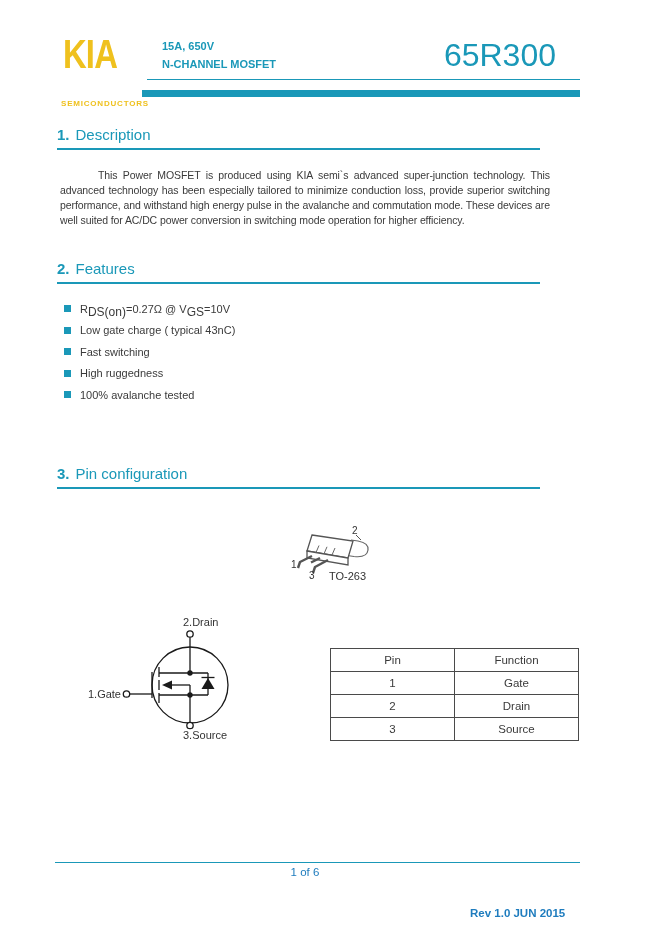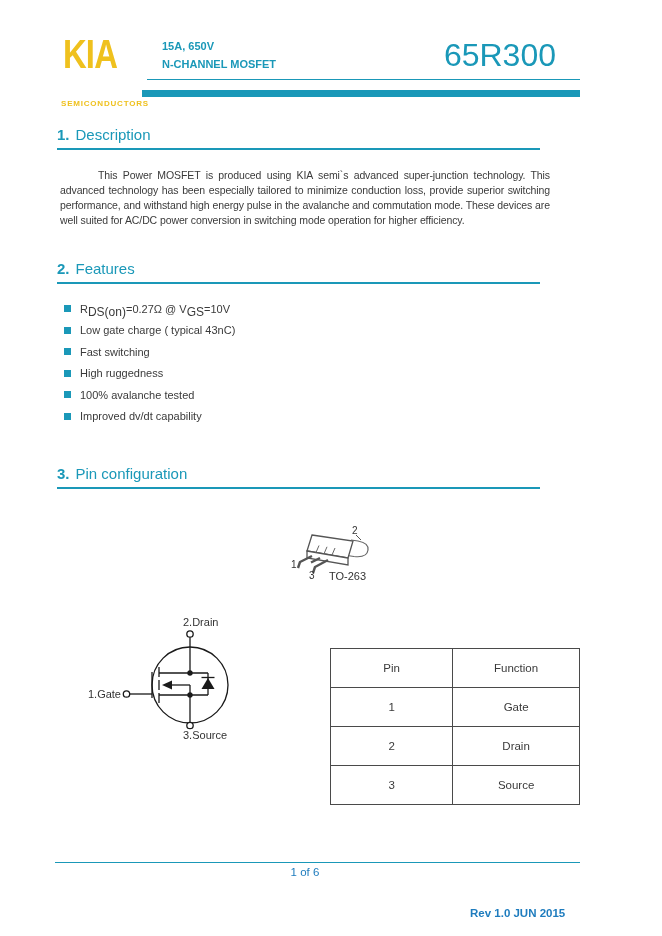--- a/index.html
+++ b/index.html
@@ -55,21 +55,21 @@
 
   
   .pkg-svg { position:absolute; left:283px; top:520px; }
   .sym-svg { position:absolute; left:80px; top:612px; }
   .gfx-label { font-family:"Liberation Sans", sans-serif; fill:#333; }
 
   
   .pin-table { position:absolute; left:330px; top:648px; border-collapse:collapse; font-size:11.5px; color:var(--text); }
   .pin-table th, .pin-table td {
     border:1px solid #4a4a4a; width:123px; height:22px;
-    text-align:center; vertical-align:middle; font-weight:normal; padding:8px;margin-top:46px;
+    text-align:center; vertical-align:middle; font-weight:normal; padding:0;margin-top:46px;
   }
 
   
   .footer-rule { position:absolute; left:55px; top:862px; width:560px; height:1px; background:var(--teal); }
   .footer-page { position:absolute; left:250px; top:866px; width:110px; text-align:center; font-size:11.5px; font-weight:normal; color:var(--blue); }
   .footer-rev  { position:absolute; left:470px; top:866px; font-size:11.5px; font-weight:bold; color:var(--blue);margin-top:41px; }
 </style>
 </head>
 <body>
 
@@ -109,24 +109,20 @@
       <span>Fast switching</span>
     </li>
     <li>
       <span class="bullet"></span>
       <span>High ruggedness</span>
     </li>
     <li>
       <span class="bullet"></span>
       <span>100% avalanche tested</span>
     </li>
-    <li>
-      <span class="bullet"></span>
-      <span>Improved dv/dt capability</span>
-    </li>
   </ul>
 
   <div class="section-heading" id="sec-pinconfig">
     <span class="num">3.</span><span class="title">Pin configuration</span>
   </div>
 
   <svg class="pkg-svg" width="105" height="70" viewBox="0 0 105 70">
 
     <path d="M 68,20 L 75,21 Q 86,23 85,30 Q 84,38 71,36.5 L 64,35.5" fill="#ffffff" stroke="#666" stroke-width="1.2"></path>
 

